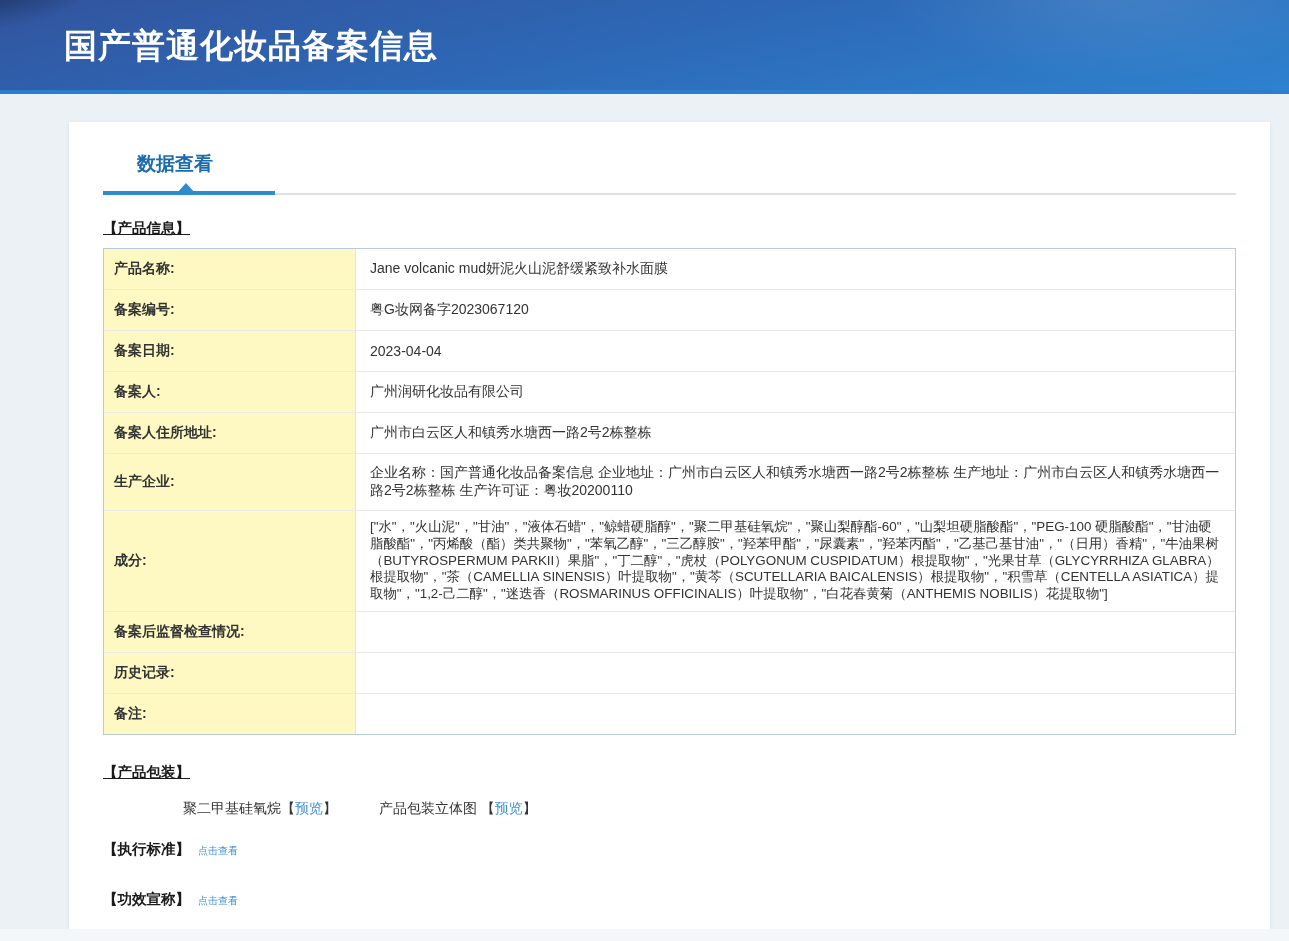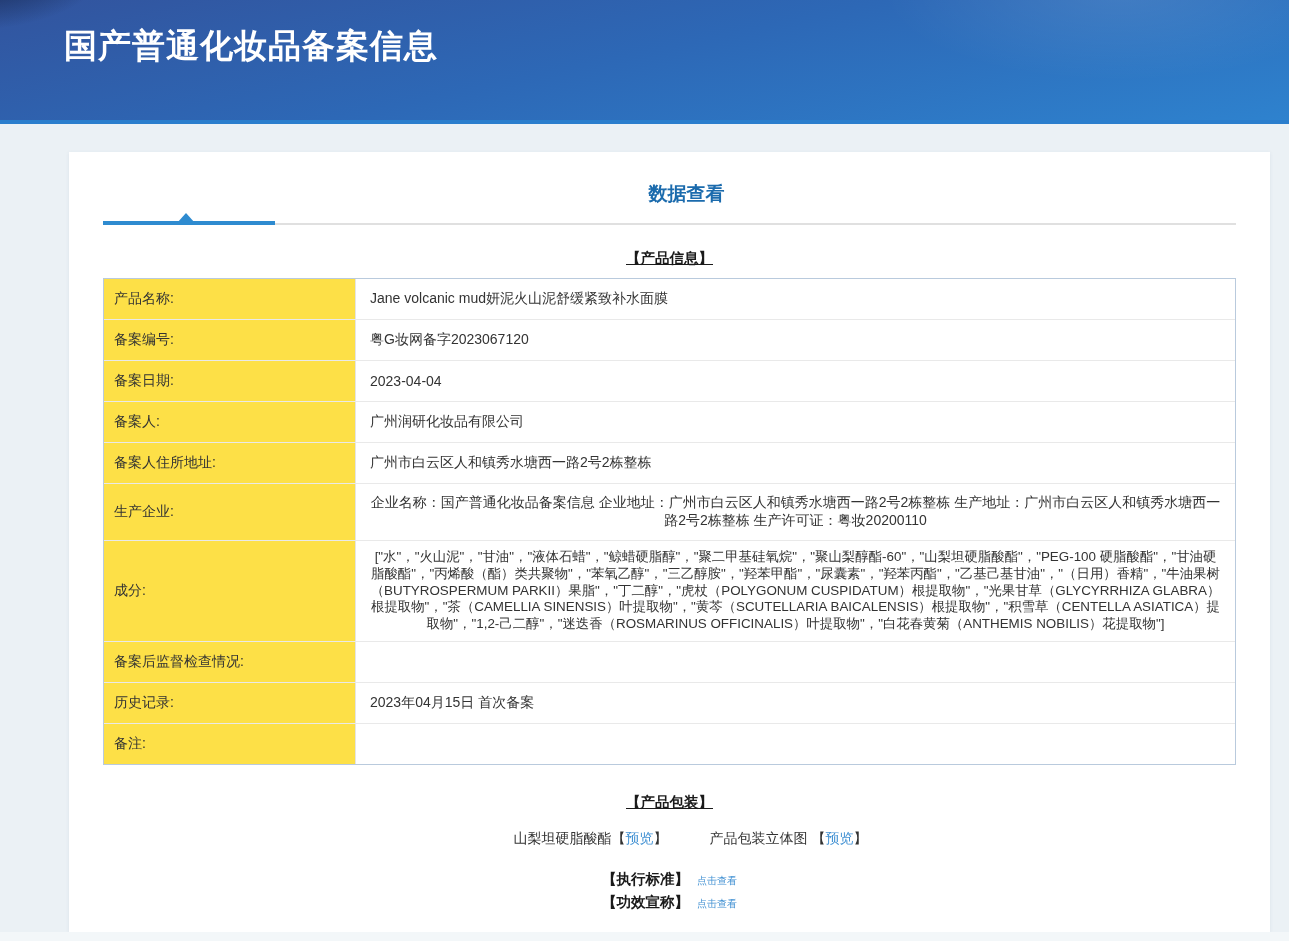--- a/index.html
+++ b/index.html
@@ -2,40 +2,39 @@
 <html><head>
 <meta charset="utf-8">
 <style>
   * { margin:0; padding:0; box-sizing:border-box; }
   html,body { width:1289px; height:941px; overflow:hidden;
     font-family:"Liberation Sans","DejaVu Sans",sans-serif;
     background:#ebf1f5; }
 
   
   .banner {
-    height:124px;
+    height:94px;
     background:
       radial-gradient(ellipse 200px 100px at -30px -40px, rgba(10,22,48,.9), rgba(10,22,48,0) 70%),
       radial-gradient(ellipse 340px 130px at 1120px -10px, rgba(255,255,255,.10), rgba(255,255,255,0) 70%),
       linear-gradient(168deg, #32549e 0%, #2d68b6 48%, #2e82ce 100%);
     border-bottom:4px solid #2a7ecd;
     position:relative;
   }
   .banner h1 {
     padding:24px 0 0 64px;
     font-size:33px; font-weight:bold; color:#ffffff; letter-spacing:1px;
   }
 
   
   .card {
     width:1201px; margin:28px 0 0 69px;
     background:#ffffff; min-height:758px;
     padding:0 34px 20px 34px;
     box-shadow:0 1px 4px rgba(40,70,110,.08);
-    text-align:center;
   }
 
   
   .tab-bar { padding-top:29px; }
   .tab-label {
     display:inline-block; margin-left:34px;
     font-size:19px; font-weight:bold; color:#1b6bad; cursor:pointer;
   }
   .tab-divider {
     margin-top:16px; height:0;
@@ -55,23 +54,23 @@
   }
 
   
   .sec-title { margin:24px 0 10px 0; font-size:14.5px; font-weight:bold; color:#1a1a1a;text-decoration:underline; }
 
   
   .info-table { border:1px solid #b9cadd; }
   .row { display:grid; grid-template-columns:252px 1fr; border-bottom:1px solid #e9e9e9; }
   .row:last-child { border-bottom:none; }
   .cell.label {
-    background:#fde047; border-right:1px solid #e4e4e4;
+    background:#fef9c3; border-right:1px solid #e4e4e4;
     padding:10px 10px; min-height:40px;
-    font-size:14px; font-weight:normal; color:#333;
+    font-size:14px; font-weight:bold; color:#333;
     display:flex; align-items:center;
   }
   .cell.value {
     padding:10px 14px; min-height:40px;
     font-size:14px; color:#333;
     display:flex; align-items:center;
   }
   .cell.value.ingredients {
     display:block; font-size:13.4px; line-height:16.8px; padding:8px 14px;
     color:#333;
@@ -79,21 +78,21 @@
 
   
   .pack-section { margin-top:28px; }
   .pack-line { margin:18px 0 0 80px; font-size:14px; color:#333; }
   .pack-item { margin-right:38px; }
   a.link { color:#4392d3; text-decoration:none; cursor:pointer; }
   .bracket { color:#333; }
   .std-line { margin-top:22px; font-size:14.5px; }
   .std-line .b-label { font-weight:bold; color:#1a1a1a; }
   .std-line a.link { margin-left:8px; font-weight:normal; font-size:10px; }
-  .eff-line { margin-top:4px; }
+  .eff-line { margin-top:31px; }
 
   
   .footer {
     height:38px; width:100%;
     background:#f3f7f9;
     display:flex; align-items:center; justify-content:center;
     font-size:13.5px; color:#4f4f4f;
   }
 </style>
 </head>
@@ -143,33 +142,32 @@
     <div class="row">
       <div class="cell label">成分:</div>
       <div class="cell value ingredients">["水"，"火山泥"，"甘油"，"液体石蜡"，"鲸蜡硬脂醇"，"聚二甲基硅氧烷"，"聚山梨醇酯-60"，"山梨坦硬脂酸酯"，"PEG-100 硬脂酸酯"，"甘油硬脂酸酯"，"丙烯酸（酯）类共聚物"，"苯氧乙醇"，"三乙醇胺"，"羟苯甲酯"，"尿囊素"，"羟苯丙酯"，"乙基己基甘油"，"（日用）香精"，"牛油果树（BUTYROSPERMUM PARKII）果脂"，"丁二醇"，"虎杖（POLYGONUM CUSPIDATUM）根提取物"，"光果甘草（GLYCYRRHIZA GLABRA）根提取物"，"茶（CAMELLIA SINENSIS）叶提取物"，"黄芩（SCUTELLARIA BAICALENSIS）根提取物"，"积雪草（CENTELLA ASIATICA）提取物"，"1,2-己二醇"，"迷迭香（ROSMARINUS OFFICINALIS）叶提取物"，"白花春黄菊（ANTHEMIS NOBILIS）花提取物"]</div>
     </div>
     <div class="row">
       <div class="cell label">备案后监督检查情况:</div>
       <div class="cell value"></div>
     </div>
     <div class="row">
       <div class="cell label">历史记录:</div>
-      <div class="cell value">2023年04月15日 首次备案</div>
     </div>
     <div class="row">
       <div class="cell label">备注:</div>
       <div class="cell value"></div>
     </div>
   </div>
 
   <div class="pack-section">
     <div class="sec-title">【产品包装】</div>
     <div class="pack-line">
       <span class="pack-item">
-        <span>山梨坦硬脂酸酯</span><span class="bracket">【</span><a class="link">预览</a><span class="bracket">】</span>
+        <span>聚二甲基硅氧烷</span><span class="bracket">【</span><a class="link">预览</a><span class="bracket">】</span>
       </span>
       <span class="pack-item">
         <span>产品包装立体图 </span><span class="bracket">【</span><a class="link">预览</a><span class="bracket">】</span>
       </span>
     </div>
   </div>
 
   <div class="std-line">
     <span class="b-label">【执行标准】</span><a class="link">点击查看</a>
   </div>

